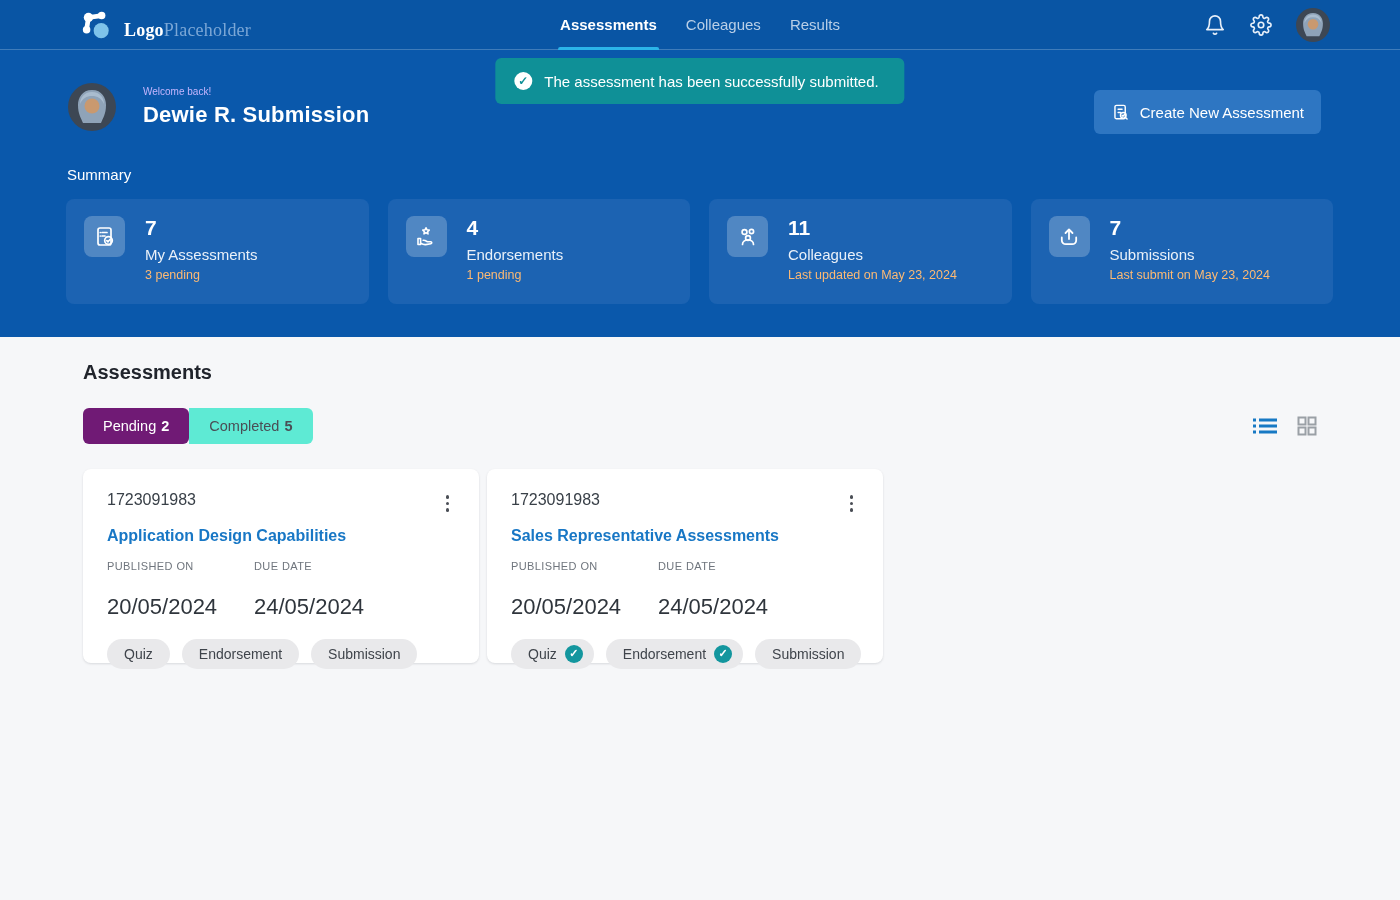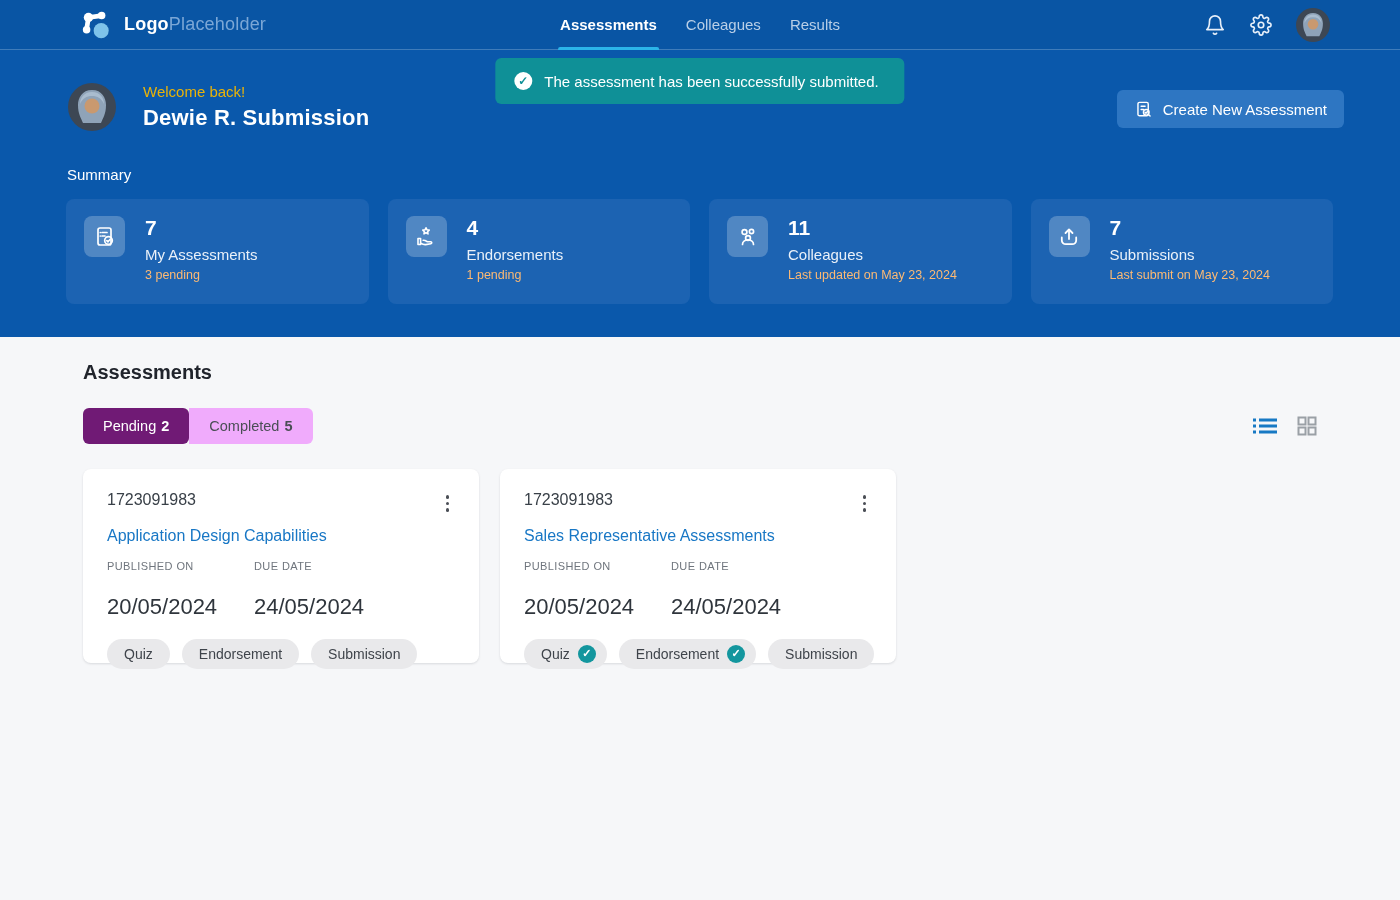--- a/index.html
+++ b/index.html
@@ -12,21 +12,21 @@
   }
 
   
   .navbar {
     height:50px; background:#0955a4;
     border-bottom:1px solid #3f7cba;
     display:flex; align-items:center;
     padding:0 70px 0 80px;
     position:relative;
   }
-  .logo { display:flex; align-items:center; gap:12px; }
+  .logo { display:flex; align-items:flex-end; gap:12px;font-family:Liberation Serif, serif; }
   .logo-mark { width:32px; height:32px; display:block; }
   .logo-text { font-size:18px; letter-spacing:.2px; }
   .logo-text .bold { color:#ffffff; font-weight:700; }
   .logo-text .light { color:#7ba7d6; font-weight:400; }
 
   .nav-center {
     position:absolute; left:50%; transform:translateX(-50%);
     display:flex; gap:25px; height:50px; align-items:stretch;
   }
   .nav-item {
@@ -56,25 +56,25 @@
     white-space:nowrap;
   }
   .toast-check {
     width:18px; height:18px; border-radius:50%; background:#ffffff;
     color:#0f9097; font-size:12px; font-weight:700;
     display:flex; align-items:center; justify-content:center; flex:0 0 auto;
   }
   .toast-msg { color:#ffffff; font-size:15px; }
 
   .welcome { position:absolute; left:68px; top:33px; display:flex; gap:27px; align-items:center; }
-  .greeting { color:#eab308; font-size:15px; margin-bottom:5px; }
+  .greeting { color:#c4b5fd; font-size:10px; margin-bottom:5px; }
   .user-name { color:#ffffff; font-size:22px; font-weight:700; letter-spacing:.2px; }
 
   .create-btn {
-    position:absolute; right:56px; top:40px; height:38px;
+    position:absolute; right:79px; top:40px; height:44px;
     background:#2e76c2; border:none; border-radius:6px; cursor:pointer;
     display:flex; align-items:center; gap:10px; padding:0 17px;
     color:#ffffff; font-size:15px; font-family:inherit;
   }
 
   .summary-label { position:absolute; left:67px; top:116px; color:#ffffff; font-size:15px; }
 
   .stats-row {
     position:absolute; left:66px; right:67px; top:149px;
     display:flex; gap:19px;
@@ -96,41 +96,41 @@
   .section-title { font-size:20px; font-weight:700; color:#20242c; }
 
   .toolbar { margin-top:24px; display:flex; align-items:center; }
   .tabs { display:flex; }
   .tab {
     height:36px; border:none; cursor:pointer; font-family:inherit;
     font-size:14.5px; display:flex; align-items:center; gap:5px; padding:0 20px;
   }
   .tab .count { font-weight:700; }
   .tab.active { background:#701a75; color:#ffffff; border-radius:6px; position:relative; z-index:1; }
-  .tab.inactive { background:#f0abfc; color:#4a4e55; border-radius:0 6px 6px 0; }
+  .tab.inactive { background:#5eead4; color:#4a4e55; border-radius:0 6px 6px 0; }
 
   .view-toggles { margin-left:auto; display:flex; align-items:center; gap:19px; }
 
-  .cards-row { margin-top:25px; display:flex; gap:21px; }
+  .cards-row { margin-top:25px; display:flex; gap:8px; }
   .assess-card {
     width:396px; height:194px; background:#ffffff; border-radius:8px;
     box-shadow:0 1px 2px rgba(16,24,40,.05), 0 1px 3px rgba(16,24,40,.08);
     padding:22px 24px;
     position:relative;
   }
   .card-head { display:flex; align-items:flex-start; }
   .card-id { font-size:16px; color:#394048; }
   .kebab {
     margin-left:auto; background:none; border:none; cursor:pointer;
     display:flex; flex-direction:column; gap:3px; padding:4px 6px;
   }
   .kebab i { width:3.5px; height:3.5px; border-radius:50%; background:#4a4e55; display:block; }
   .card-title {
     display:inline-block; margin-top:11px; font-size:16px; color:#1877c5;
-    text-decoration:none; font-weight:400; cursor:pointer;
+    text-decoration:none; font-weight:700; cursor:pointer;
   }
   .card-meta { display:flex; margin-top:15px; }
   .meta-col { width:147px; }
   .meta-label { font-size:11px; letter-spacing:.4px; color:#6f757d; }
   .meta-value { font-size:22px; color:#2f353c; margin-top:22px; }
   .card-tags { display:flex; gap:12px; margin-top:19px; }
   .tag {
     height:30px; background:#e9e9eb; border-radius:15px;
     display:flex; align-items:center; gap:8px; padding:0 17px;
     font-size:14px; color:#3f444b;

